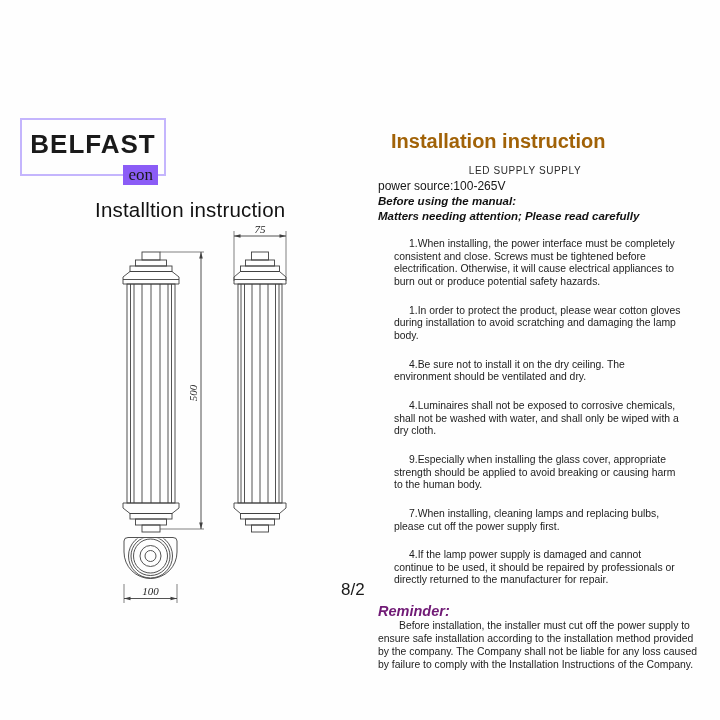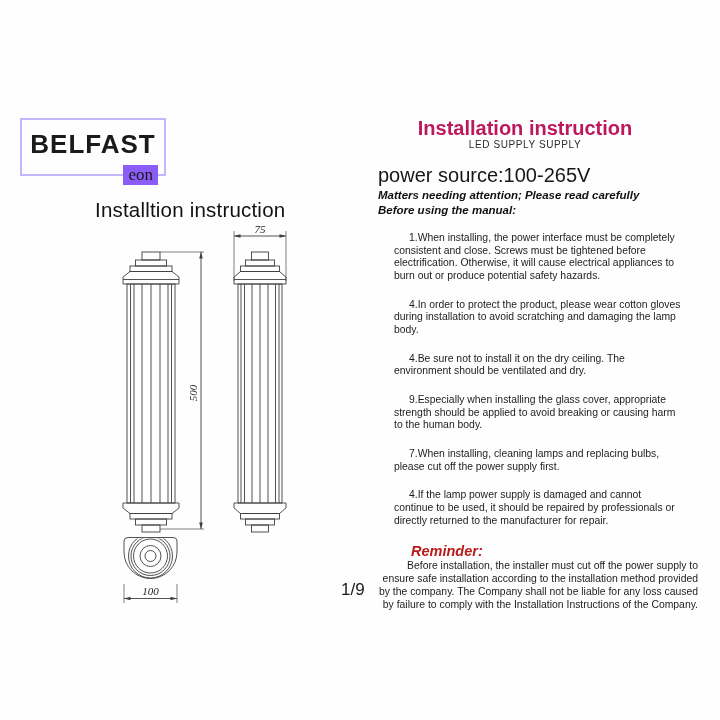--- a/index.html
+++ b/index.html
@@ -78,39 +78,39 @@
   }
 
   
   .right-col {
     position: absolute;
     left: 378px;
     top: 117px;
     width: 320px;
   }
   .r-title {
-    margin: 0;
-    text-align: center;
+    margin: 13px;
+    text-align: left;
     padding-right: 26px;
     font-size: 20px;
     font-weight: bold;
-    color: #be185d;
+    color: #a16207;
     line-height: 22px;
   }
   .r-subtitle {
     text-align: center;
     padding-right: 26px;
     font-size: 10px;
     letter-spacing: 0.6px;
     color: #2b2b2b;
     line-height: 12px;
   }
   .power {
-    font-size: 20px;
-    margin-top: 13px;
+    font-size: 12px;
+    margin-top: 2px;
     color: #161616;
   }
   .attention {
     font-size: 11.5px;
     font-weight: bold;
     font-style: italic;
     margin-top: 2px;
     color: #101010;
     line-height: 12.5px;
   }
@@ -120,31 +120,29 @@
     font-size: 10.4px;
     line-height: 12.65px;
     text-indent: 15px;
     color: #1c1c1c;
   }
   .reminder-title {
     font-size: 14.5px;
     font-weight: bold;
     font-style: italic;
     margin-top: 3px;
-    color: #b91c1c;
+    color: #701a75;
     line-height: 16px;
-    margin-left: 33px;
   }
   .reminder {
     margin: 1px 0 0 0;
     font-size: 10.4px;
     line-height: 12.8px;
     text-indent: 21px;
     color: #1c1c1c;
-    text-align: right;
   }
   .page-num {
     position: absolute;
     left: 341px;
     top: 580px;
     font-size: 17px;
     color: #1a1a1a;
   }
 </style>
 </head>
@@ -240,30 +238,31 @@
       <polygon class="arrow" points="124,598.5 130.5,596.7 130.5,600.3"></polygon>
       <polygon class="arrow" points="177,598.5 170.5,596.7 170.5,600.3"></polygon>
       <text x="150.5" y="595" text-anchor="middle">100</text>
     </g>
   </svg>
 
   <div class="right-col">
     <h1 class="r-title">Installation instruction</h1>
     <div class="r-subtitle">LED SUPPLY SUPPLY</div>
     <div class="power">power source:100-265V</div>
+    <div class="attention">Before using the manual:</div>
     <div class="attention">Matters needing attention; Please read carefully</div>
-    <div class="attention">Before using the manual:</div>
 
     <div class="instructions">
       <p>1.When installing, the power interface must be completely consistent and close. Screws must be tightened before electrification. Otherwise, it will cause electrical appliances to burn out or produce potential safety hazards.</p>
-      <p>4.In order to protect the product, please wear cotton gloves during installation to avoid scratching and damaging the lamp body.</p>
+      <p>1.In order to protect the product, please wear cotton gloves during installation to avoid scratching and damaging the lamp body.</p>
       <p>4.Be sure not to install it on the dry ceiling. The environment should be ventilated and dry.</p>
+      <p>4.Luminaires shall not be exposed to corrosive chemicals, shall not be washed with water, and shall only be wiped with a dry cloth.</p>
       <p>9.Especially when installing the glass cover, appropriate strength should be applied to avoid breaking or causing harm to the human body.</p>
       <p>7.When installing, cleaning lamps and replacing bulbs, please cut off the power supply first.</p>
       <p>4.If the lamp power supply is damaged and cannot continue to be used, it should be repaired by professionals or directly returned to the manufacturer for repair.</p>
     </div>
 
     <div class="reminder-title">Reminder:</div>
     <p class="reminder">Before installation, the installer must cut off the power supply to ensure safe installation according to the installation method provided by the company. The Company shall not be liable for any loss caused by failure to comply with the Installation Instructions of the Company.</p>
   </div>
 
-  <div class="page-num">1/9</div>
+  <div class="page-num">8/2</div>
 </div>
 
 </body></html>

